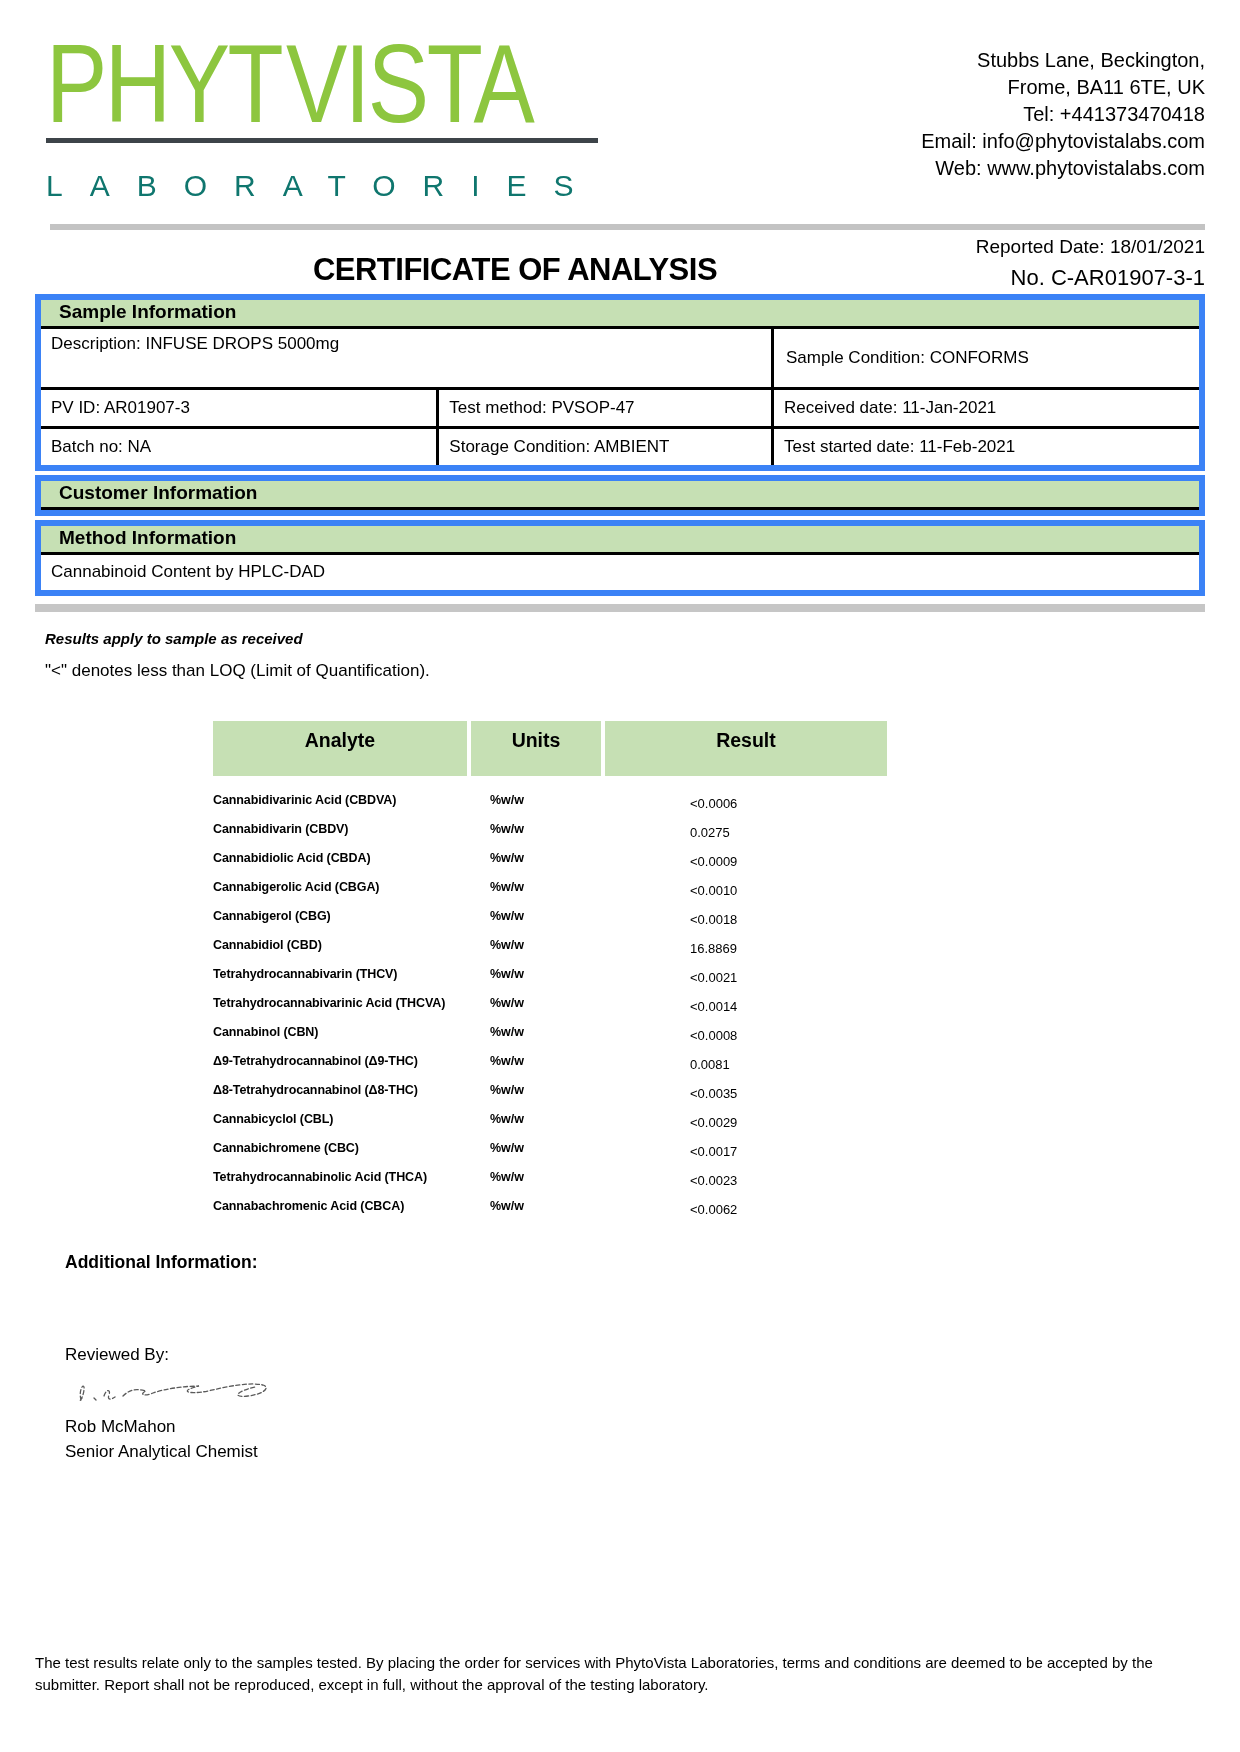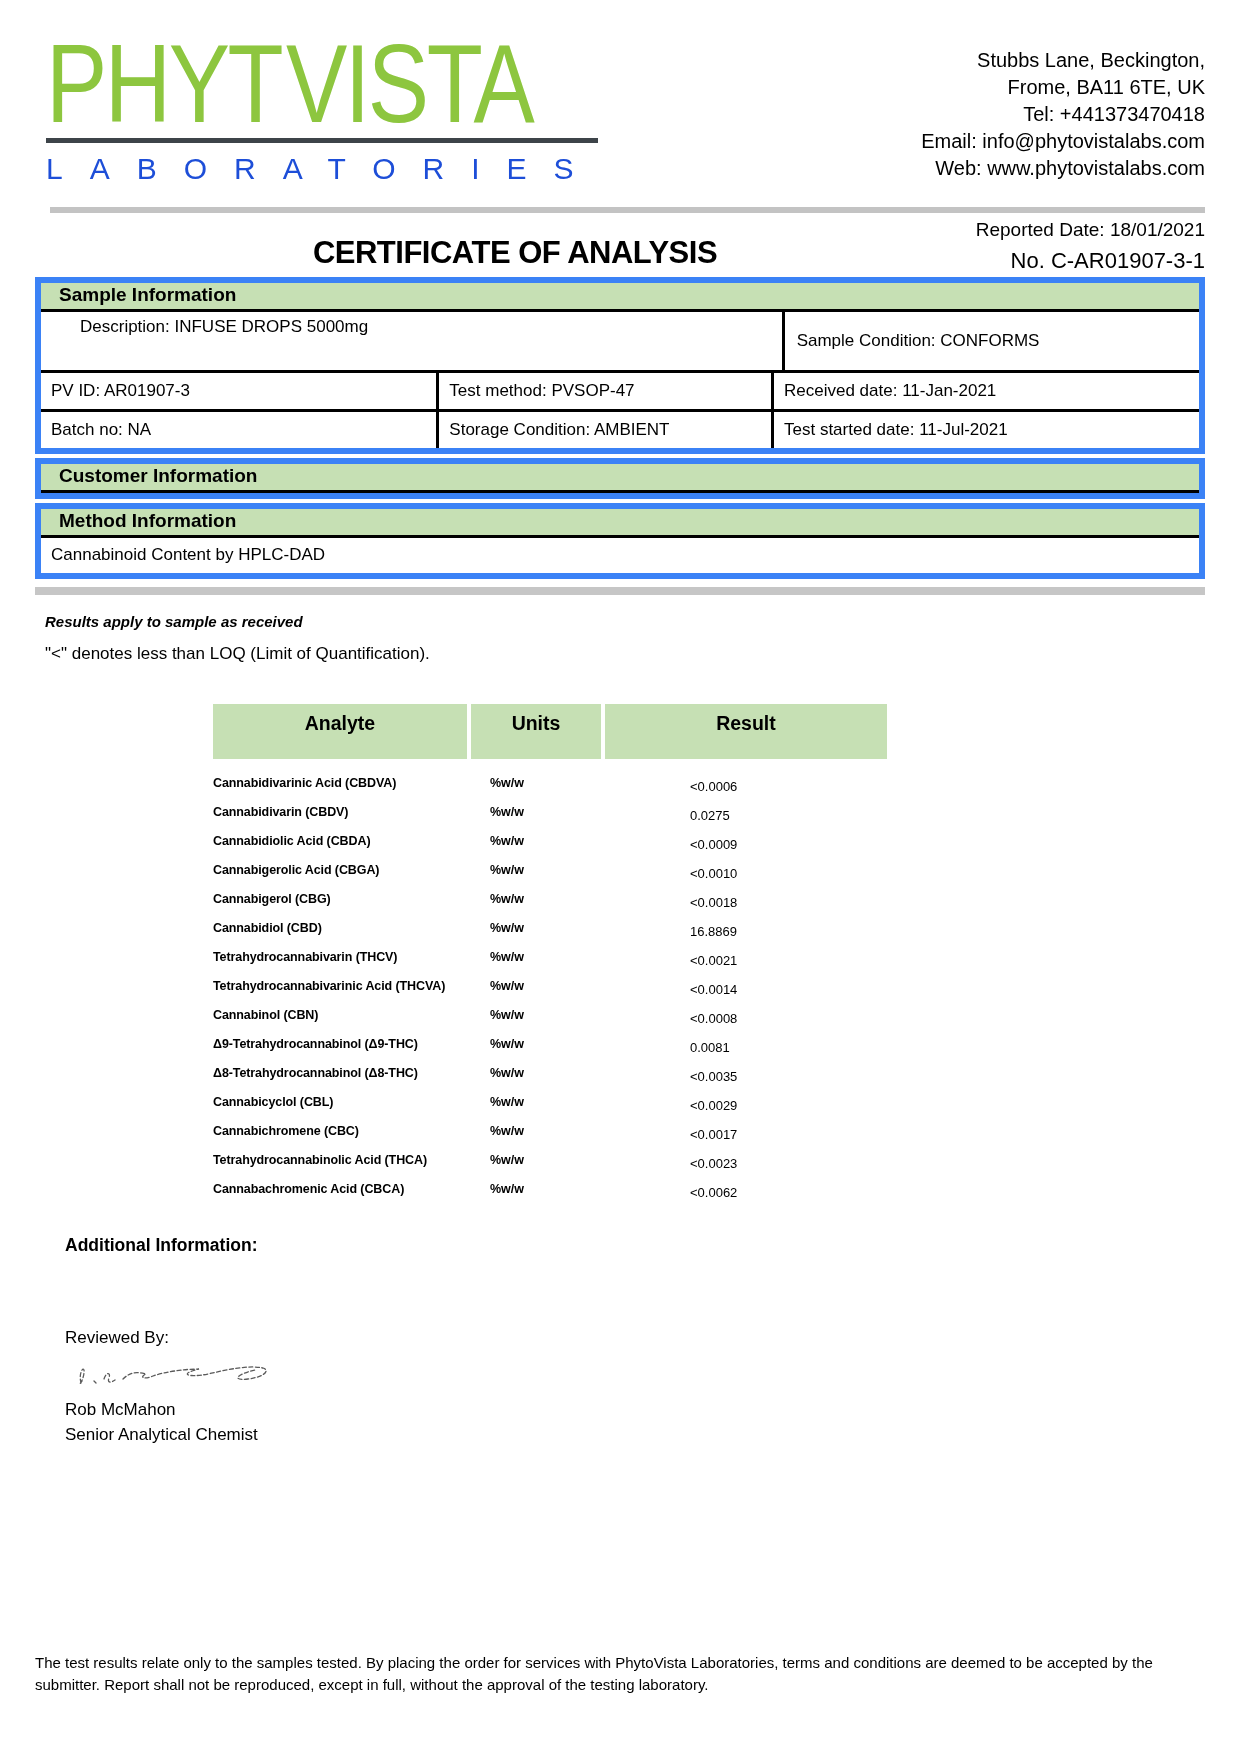--- a/index.html
+++ b/index.html
@@ -7,39 +7,39 @@
   .page{position:relative;width:1240px;height:1752px;background:#fff;}
 
   
   .header{display:flex;justify-content:space-between;padding:34px 35px 0 46px;}
   .logo-block{width:560px;}
   .logo-line{display:flex;align-items:center;height:100px;color:#8dc63f;
              font-size:112px;font-weight:400;letter-spacing:-3px;line-height:100px;
              transform:scaleX(0.82);transform-origin:left center;white-space:nowrap;}
   .logo-line svg{margin:0 2px 6px 4px;}
   .logo-rule{height:5px;background:#3d4449;margin-top:4px;width:552px;}
-  .logo-sub{margin-top:9px;font-size:30px;color:#1d4ed8;letter-spacing:27px;white-space:nowrap;}
+  .logo-sub{margin-top:26px;font-size:30px;color:#0f766e;letter-spacing:27px;white-space:nowrap;}
   .contact{text-align:right;font-size:20px;line-height:27px;padding-top:13px;}
 
   .gray-rule{height:6px;background:#c3c3c3;margin:21px 35px 0 50px;}
 
   
   .title-row{position:relative;margin:6px 35px 0 35px;height:58px;}
   .doc-title{position:absolute;left:145px;width:670px;top:16px;text-align:center;
              font-size:31px;font-weight:700;letter-spacing:-0.5px;}
   .meta{position:absolute;right:0;top:0;text-align:right;}
   .meta-date{font-size:19px;}
   .meta-no{font-size:22px;margin-top:7px;}
 
   
   .content{margin:0 35px;}
   .section-box{border:6px solid #3b82f6;box-sizing:border-box;}
   .green-bar{background:#c6e0b4;font-size:19px;font-weight:700;padding:1px 0 3px 18px;
              border-bottom:3px solid #000;}
-  .si-rowA{display:grid;grid-template-columns:63.3% 36.7%;height:58px;padding-left:29px;}
+  .si-rowA{display:grid;grid-template-columns:63.3% 36.7%;height:58px;}
   .si-rowA .c1{border-right:3px solid #000;padding:5px 10px;box-sizing:border-box;font-size:17px;}
   .si-rowA .c2{display:flex;align-items:center;padding-left:12px;font-size:17px;}
   .si-rowB{display:grid;grid-template-columns:34.4% 28.9% 36.7%;height:36px;border-top:3px solid #000;}
   .si-rowB > div{display:flex;align-items:center;padding-left:10px;font-size:17px;box-sizing:border-box;}
   .si-rowB > div:nth-child(-n+2){border-right:3px solid #000;}
   .gap{height:4px;}
   .cust-content{padding:6px 10px 10px 10px;font-size:17px;}
   .kv{display:flex;}
   .kv .k{flex:0 0 auto;}
   .kv.name-line{margin-bottom:20px;}
@@ -120,21 +120,21 @@
         <div class="c2">Sample Condition: CONFORMS</div>
       </div>
       <div class="si-rowB">
         <div>PV ID: AR01907-3</div>
         <div>Test method: PVSOP-47</div>
         <div>Received date: 11-Jan-2021</div>
       </div>
       <div class="si-rowB">
         <div>Batch no: NA</div>
         <div>Storage Condition: AMBIENT</div>
-        <div>Test started date: 11-Jul-2021</div>
+        <div>Test started date: 11-Feb-2021</div>
       </div>
     </div>
 
     <div class="gap"></div>
 
     <div class="section-box">
       <div class="green-bar">Customer Information</div>
     </div>
 
     <div class="gap"></div>

